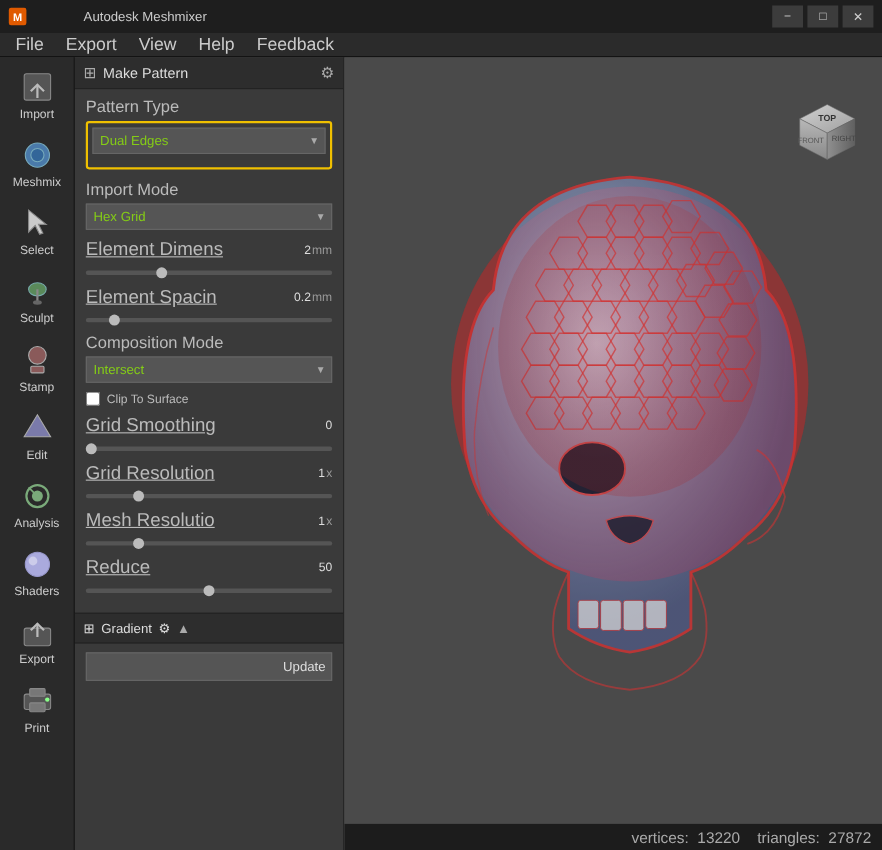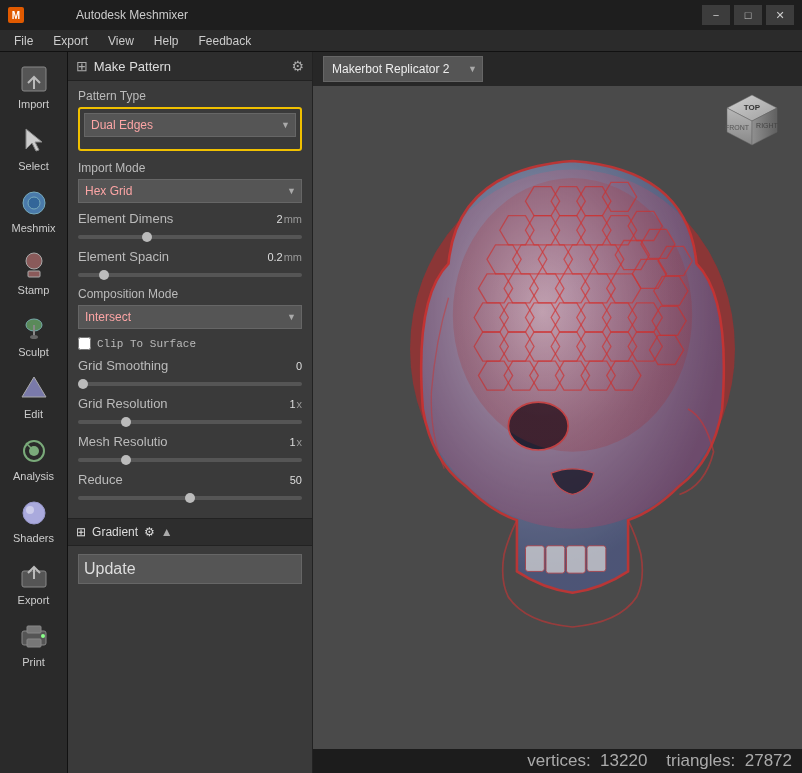--- a/index.html
+++ b/index.html
@@ -27,21 +27,21 @@
       height: 22px;
       display: flex;
       align-items: center;
       padding: 0 4px;
       border-bottom: 1px solid #111;
     }
     #menubar .menu-item {
       padding: 2px 10px;
       color: #ccc;
       cursor: pointer;
-      font-size: 12px;
+      font-size: 16px;
       height: 100%;
       display: flex;
       align-items: center;
     }
 
     
     #main {
       display: flex;
       height: calc(773px - 52px);
     }
@@ -92,34 +92,34 @@
     }
     .panel-header .header-icon { color: #aaa; font-size: 14px; }
     .panel-header .header-title { flex: 1; color: #ddd; font-size: 13px; font-weight: 500; }
     .panel-header .header-gear { cursor: pointer; color: #aaa; font-size: 14px; }
 
     .panel-section {
       padding: 8px 10px;
     }
 
     .field-label {
-      font-size: 12px;
+      font-size: 15px;
       color: #bbb;
       margin-bottom: 4px;
     }
 
     .dropdown-wrapper {
       position: relative;
       width: 100%;
       margin-bottom: 8px;
     }
     .dropdown-wrapper select {
       width: 100%;
       background: #555;
-      color: #fca5a5;
+      color: #84cc16;
       border: 1px solid #666;
       padding: 3px 26px 3px 6px;
       font-size: 12px;
       appearance: none;
       -webkit-appearance: none;
       cursor: pointer;
       height: 24px;
     }
     .dropdown-wrapper::after {
       content: '▼';
@@ -139,32 +139,32 @@
       border-radius: 3px;
       margin-bottom: 10px;
     }
 
     .row-label-value {
       display: flex;
       align-items: center;
       justify-content: space-between;
       margin-bottom: 2px;
     }
-    .row-label-value .lbl { color: #bbb; font-size: 13px; }
+    .row-label-value .lbl { color: #bbb; font-size: 17px; text-decoration: underline; }
     .row-label-value .val { color: #ddd; font-size: 11px; }
     .row-label-value .unit { color: #999; font-size: 11px; margin-left: 1px; }
 
     .checkbox-row {
       display: flex;
       align-items: center;
       gap: 6px;
       margin-bottom: 8px;
     }
     .checkbox-row input[type=checkbox] { accent-color: #888; cursor: pointer; }
-    .checkbox-row label { color: #bbb; font-size: 11px; cursor: pointer; font-family: Liberation Mono, monospace; }
+    .checkbox-row label { color: #bbb; font-size: 11px; cursor: pointer; }
 
     
     #viewport {
       flex: 1;
       background: #4a4a4a;
       position: relative;
       overflow: hidden;
     }
 
     
@@ -229,35 +229,35 @@
     
     #statusbar {
       position: absolute;
       bottom: 0; left: 0; right: 0;
       height: 22px;
       background: rgba(20,20,20,0.85);
       display: flex;
       align-items: center;
       justify-content: flex-end;
       padding: 12px 10px;
-      font-size: 17px;
+      font-size: 14px;
       color: #aaa;
     }
 
     
     .update-btn {
       margin: 8px 10px;
       background: #555;
       color: #ddd;
       border: 1px solid #666;
       padding: 5px;
       width: calc(100% - 20px);
       cursor: pointer;
-      font-size: 16px;
-      text-align: left;
+      font-size: 12px;
+      text-align: right;
     }
 
     
     .gradient-header {
       background: #2d2d2d;
       padding: 6px 8px;
       display: flex;
       align-items: center;
       gap: 6px;
       border-bottom: 1px solid #222;
@@ -323,55 +323,55 @@
           <polyline points="10,20 16,14 22,20" stroke="#bbb" stroke-width="2" fill="none"></polyline>
           <line x1="16" y1="14" x2="16" y2="26" stroke="#bbb" stroke-width="2"></line>
         </svg>
       </div>
       <span>Import</span>
     </div>
 
     <div class="tool-btn">
       <div class="tool-icon">
         <svg viewBox="0 0 32 32" fill="none">
-          <polygon points="8,4 8,24 14,18 18,26 21,25 17,17 24,17" fill="#ccc" stroke="#888" stroke-width="1"></polygon>
-        </svg>
-      </div>
-      <span>Select</span>
-    </div>
-
-    <div class="tool-btn">
-      <div class="tool-icon">
-        <svg viewBox="0 0 32 32" fill="none">
           <circle cx="16" cy="16" r="11" fill="#4a7aaa" stroke="#7ab" stroke-width="1"></circle>
           <circle cx="16" cy="16" r="6" fill="#336699" stroke="#7ab" stroke-width="1"></circle>
         </svg>
       </div>
       <span>Meshmix</span>
     </div>
 
     <div class="tool-btn">
       <div class="tool-icon">
         <svg viewBox="0 0 32 32" fill="none">
-          <circle cx="16" cy="12" r="8" fill="#8a5a5a" stroke="#aaa" stroke-width="1"></circle>
-          <rect x="10" y="22" width="12" height="6" rx="1" fill="#8a5a5a" stroke="#aaa" stroke-width="1"></rect>
-        </svg>
-      </div>
-      <span>Stamp</span>
+          <polygon points="8,4 8,24 14,18 18,26 21,25 17,17 24,17" fill="#ccc" stroke="#888" stroke-width="1"></polygon>
+        </svg>
+      </div>
+      <span>Select</span>
     </div>
 
     <div class="tool-btn">
       <div class="tool-icon">
         <svg viewBox="0 0 32 32" fill="none">
           <ellipse cx="16" cy="14" rx="8" ry="6" fill="#5a8a5a" stroke="#7aa" stroke-width="1"></ellipse>
           <line x1="16" y1="14" x2="16" y2="26" stroke="#888" stroke-width="2"></line>
           <ellipse cx="16" cy="26" rx="4" ry="2" fill="#666"></ellipse>
         </svg>
       </div>
       <span>Sculpt</span>
+    </div>
+
+    <div class="tool-btn">
+      <div class="tool-icon">
+        <svg viewBox="0 0 32 32" fill="none">
+          <circle cx="16" cy="12" r="8" fill="#8a5a5a" stroke="#aaa" stroke-width="1"></circle>
+          <rect x="10" y="22" width="12" height="6" rx="1" fill="#8a5a5a" stroke="#aaa" stroke-width="1"></rect>
+        </svg>
+      </div>
+      <span>Stamp</span>
     </div>
 
     <div class="tool-btn">
       <div class="tool-icon">
         <svg viewBox="0 0 32 32" fill="none">
           <polygon points="16,4 28,24 4,24" fill="#7a7aaa" stroke="#aaa" stroke-width="1"></polygon>
         </svg>
       </div>
       <span>Edit</span>
     </div>
@@ -521,29 +521,20 @@
       <span class="collapse-arrow">▲</span>
     </div>
 
 
     <button class="update-btn">Update</button>
 
   </div>
 
   <div id="viewport">
 
-    <div id="viewport-toolbar">
-      <div class="printer-dropdown-wrapper">
-        <select class="printer-select">
-          <option>Makerbot Replicator 2</option>
-          <option>Makerbot Replicator</option>
-          <option>Ultimaker 2</option>
-        </select>
-      </div>
-    </div>
 
     <div class="orientation-cube">
       <svg width="60" height="60" viewBox="0 0 60 60">
         <defs>
           <linearGradient id="cubeTop" x1="0" y1="0" x2="1" y2="1">
             <stop offset="0%" stop-color="#d0d0d0"></stop>
             <stop offset="100%" stop-color="#a0a0a0"></stop>
           </linearGradient>
           <linearGradient id="cubeFront" x1="0" y1="0" x2="0" y2="1">
             <stop offset="0%" stop-color="#b8b8b8"></stop>

